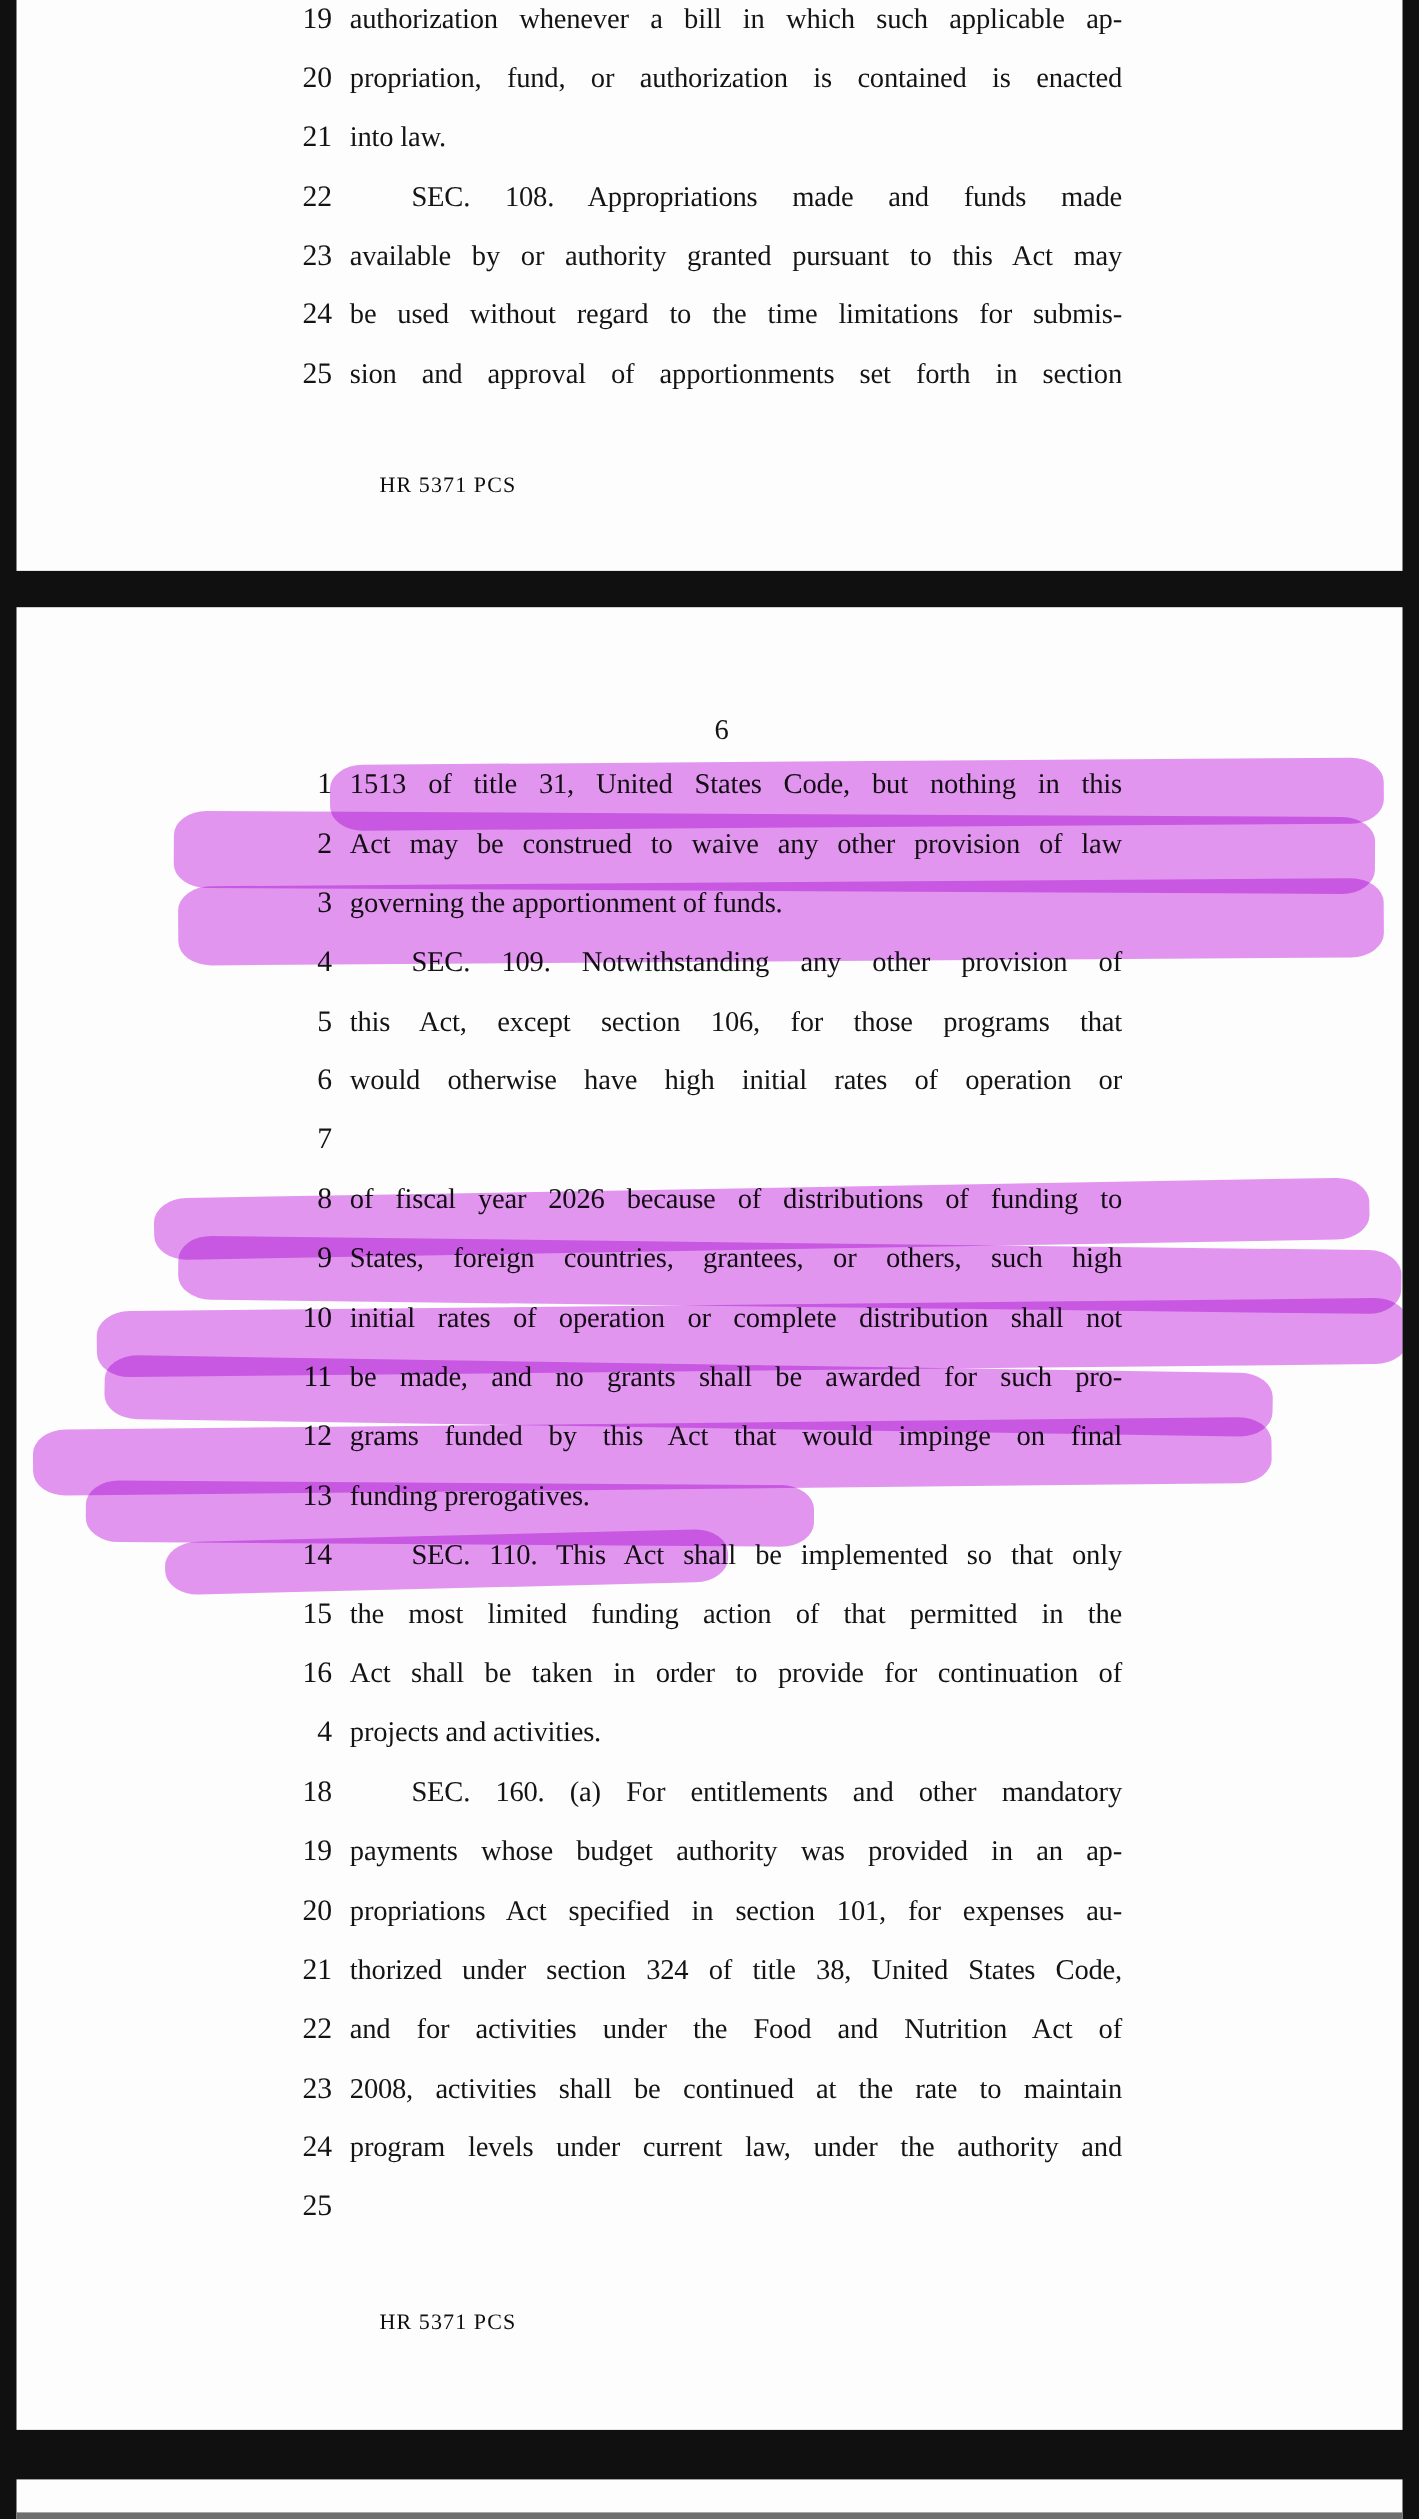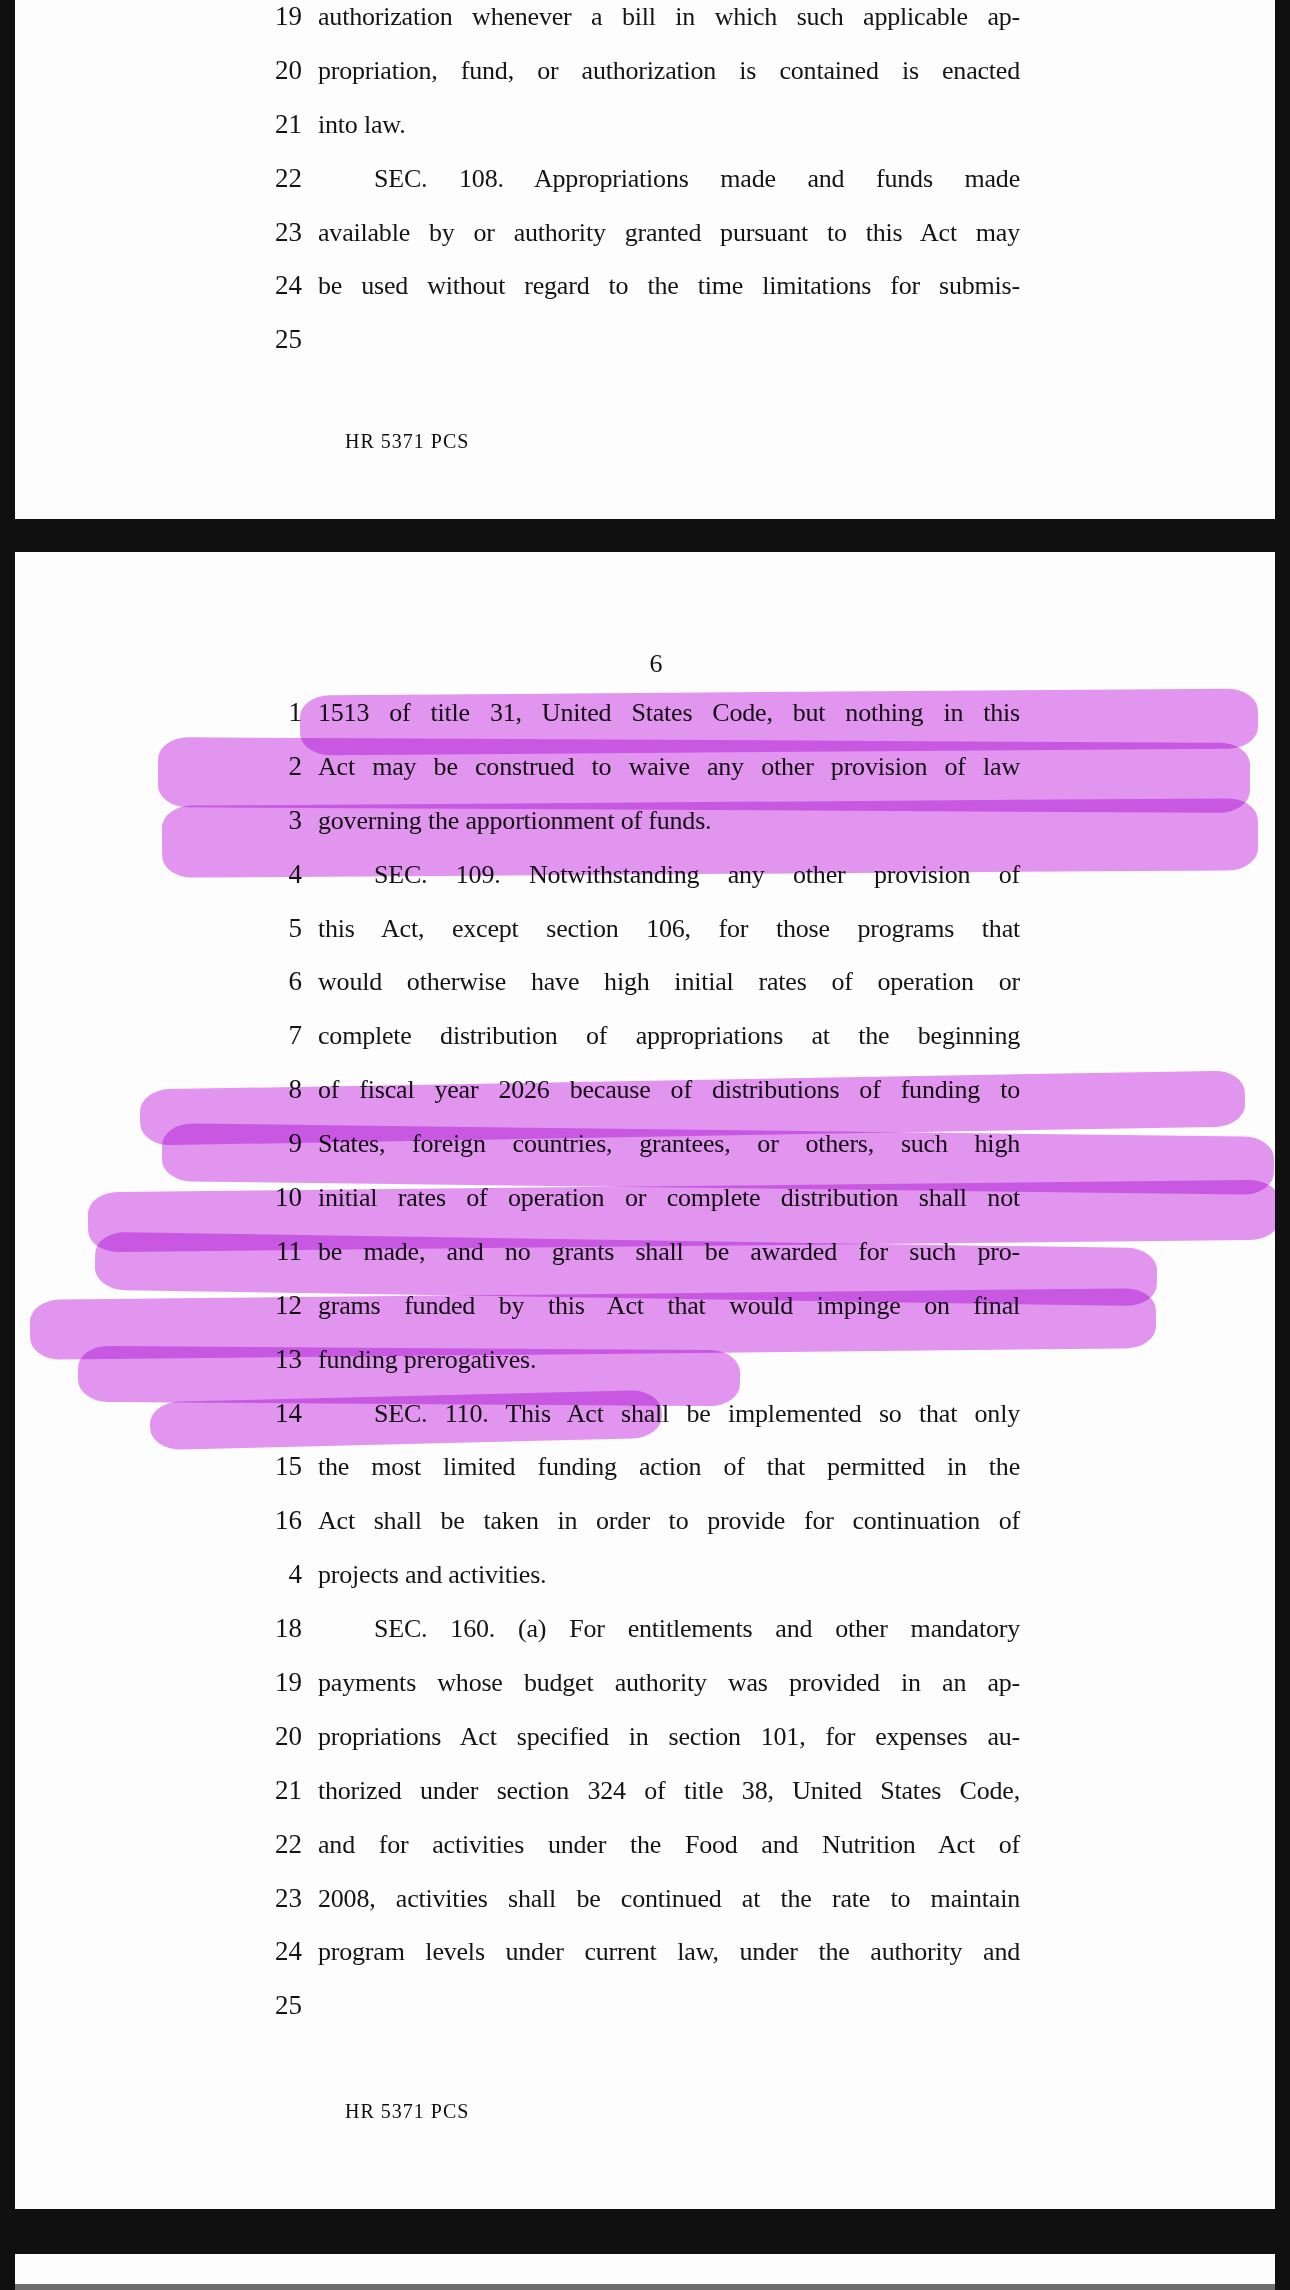--- a/index.html
+++ b/index.html
@@ -81,20 +81,21 @@
         <div class="line">
           <span class="lnum">23</span>
           <span class="ltext">available by or authority granted pursuant to this Act may</span>
         </div>
         <div class="line">
           <span class="lnum">24</span>
           <span class="ltext">be used without regard to the time limitations for submis-</span>
         </div>
         <div class="line">
           <span class="lnum">25</span>
+          <span class="ltext">sion and approval of apportionments set forth in section</span>
         </div>
       </div>
     <div class="footer">HR 5371 PCS</div>
   </div>
 
   <div class="page page-main">
     <div class="page-number">6</div>
     <div class="lines">
         <div class="line">
           <span class="lnum">1</span>
@@ -115,21 +116,20 @@
         <div class="line">
           <span class="lnum">5</span>
           <span class="ltext">this Act, except section 106, for those programs that</span>
         </div>
         <div class="line">
           <span class="lnum">6</span>
           <span class="ltext">would otherwise have high initial rates of operation or</span>
         </div>
         <div class="line">
           <span class="lnum">7</span>
-          <span class="ltext">complete distribution of appropriations at the beginning</span>
         </div>
         <div class="line">
           <span class="lnum">8</span>
           <span class="ltext">of fiscal year 2026 because of distributions of funding to</span>
         </div>
         <div class="line">
           <span class="lnum">9</span>
           <span class="ltext">States, foreign countries, grantees, or others, such high</span>
         </div>
         <div class="line">

